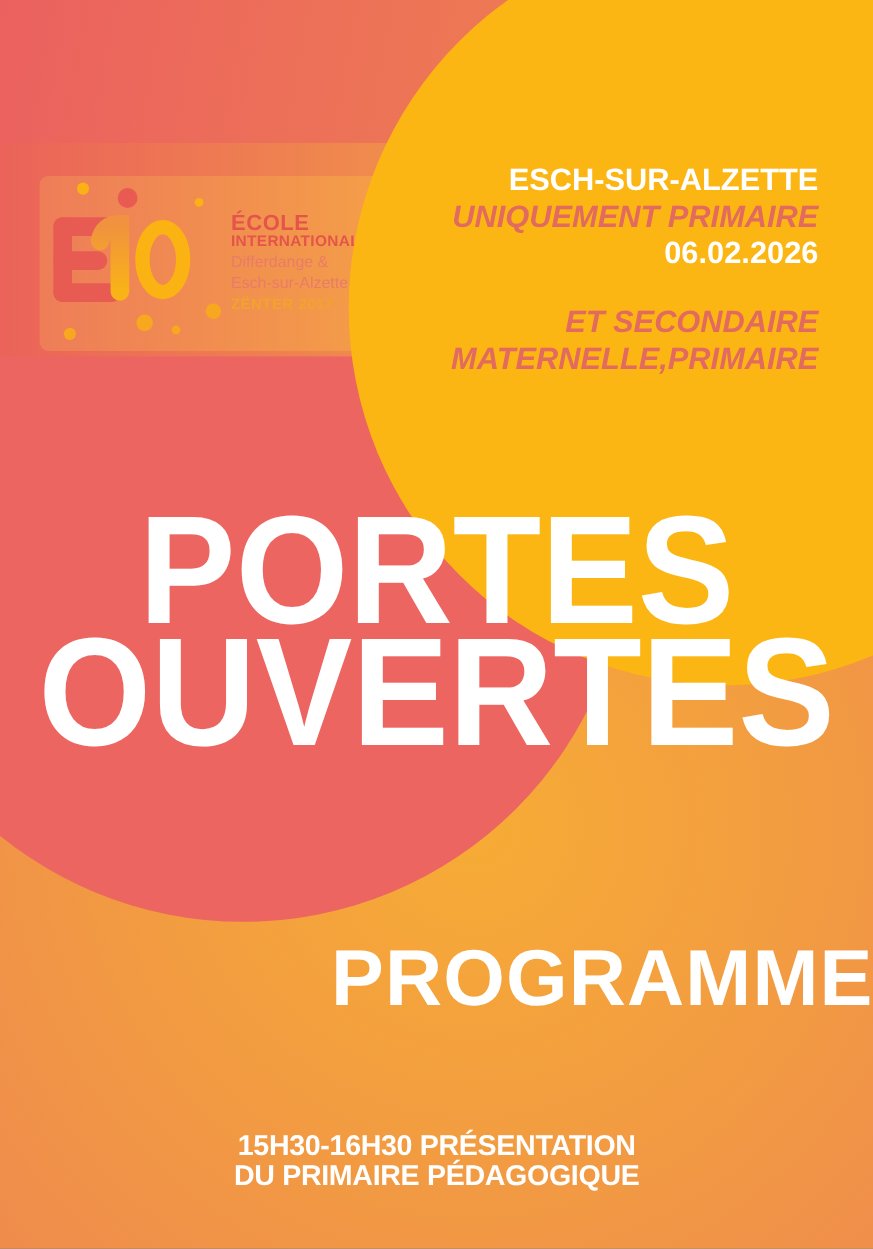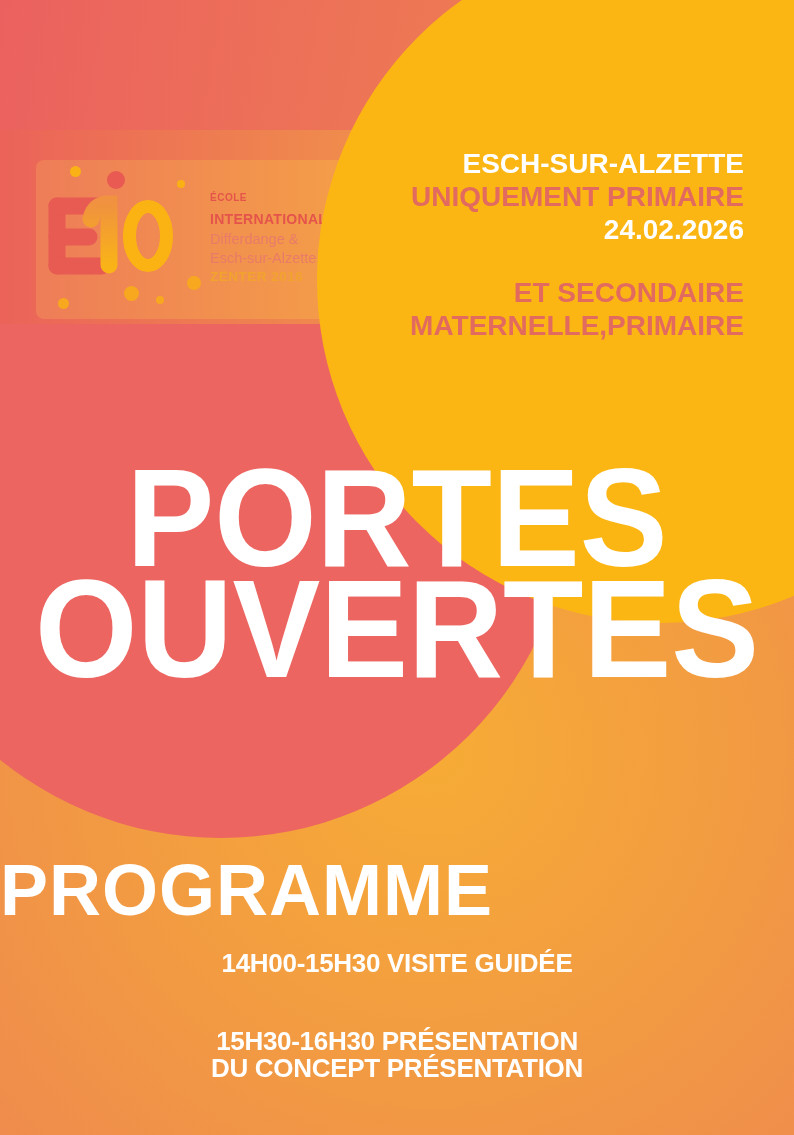--- a/index.html
+++ b/index.html
@@ -25,39 +25,39 @@
   .logo-band{
     left:0;top:130px;width:368px;height:194px;
     background:linear-gradient(90deg,#EB6359 0%,#F08E4C 100%);
   }
   .logo-panel{
     left:36px;top:30px;width:314px;height:159px;border-radius:8px;
     background:linear-gradient(90deg,#EE7D58 0%,#F49E48 100%);
   }
   .dot{position:absolute;border-radius:50%;}
   .logo-text{position:absolute;left:210px;white-space:nowrap;}
-  .lt-ecole{top:62px;font-size:10px;font-weight:700;color:#E4544B;letter-spacing:.5px;}
+  .lt-ecole{top:62px;font-size:20px;font-weight:700;color:#E4544B;letter-spacing:.5px;}
   .lt-internationale{top:81px;font-size:14px;font-weight:700;color:#E4544B;letter-spacing:.3px;}
   .lt-diff{top:101px;font-size:14.5px;font-weight:400;color:#E97B68;}
   .lt-esch{top:120px;font-size:14.5px;font-weight:400;color:#E97B68;}
   .lt-zenter{top:139px;font-size:13.5px;font-weight:700;color:#F2A32E;letter-spacing:.5px;}
   .sessions{
     left:0;top:147px;width:744px;text-align:right;
     font-weight:700;font-size:28px;line-height:33px;white-space:nowrap;
   }
   .loc,.date{color:#FFFFFF;}
-  .detail{color:#E26A5E;}
+  .detail{color:#E26A5E;font-style:italic;}
   .sess-gap{height:30px;}
   .title{
     left:0;top:462px;width:794px;text-align:center;color:#FFFFFF;
     font-size:140px;line-height:111px;font-weight:700;
     transform:scaleX(0.94);transform-origin:50% 50%;white-space:nowrap;
   }
   .programme-head{
-    left:0;top:852px;width:794px;text-align:left;color:#FFFFFF;
+    left:0;top:852px;width:794px;text-align:right;color:#FFFFFF;
     font-size:72px;font-weight:700;letter-spacing:1px;line-height:76px;white-space:nowrap;
   }
   .prog-item{
     left:0;width:794px;text-align:center;color:#FFFFFF;
     font-size:26px;font-weight:700;line-height:27px;letter-spacing:-0.3px;white-space:nowrap;
   }
   .prog-item-1{top:950px;}
   .prog-item-2{top:1012px;margin-top:16px;}
 </style>
 </head>
@@ -96,39 +96,38 @@
         </g>
         <path d="M91 219 Q94 204 109 204 L109 265" stroke="url(#oneGrad)" stroke-width="17"></path>
         <ellipse cx="148" cy="236" rx="18.5" ry="29.5" stroke="#FBB313" stroke-width="13"></ellipse>
       </g>
     </svg>
 
     <div class="logo-text lt-ecole">ÉCOLE</div>
     <div class="logo-text lt-internationale">INTERNATIONALE</div>
     <div class="logo-text lt-diff">Differdange &amp;</div>
     <div class="logo-text lt-esch">Esch-sur-Alzette</div>
-    <div class="logo-text lt-zenter">ZËNTER 2016</div>
+    <div class="logo-text lt-zenter">ZËNTER 2017</div>
   </div>
 
   <div class="circle circle-yellow"></div>
 
   <div class="abs sessions">
     <div class="loc">ESCH-SUR-ALZETTE</div>
     <div class="detail">UNIQUEMENT PRIMAIRE</div>
-    <div class="date">24.02.2026</div>
+    <div class="date">06.02.2026</div>
     <div class="sess-gap"></div>
     <div class="detail">ET SECONDAIRE</div>
     <div class="detail">MATERNELLE,PRIMAIRE</div>
   </div>
 
   <div class="abs title">
     <div>PORTES</div>
     <div>OUVERTES</div>
   </div>
 
   <div class="abs programme-head">PROGRAMME</div>
-  <div class="abs prog-item prog-item-1">14H00-15H30 VISITE GUIDÉE</div>
   <div class="abs prog-item prog-item-2">
     <div>15H30-16H30 PRÉSENTATION</div>
-    <div>DU CONCEPT PRÉSENTATION</div>
+    <div>DU PRIMAIRE PÉDAGOGIQUE</div>
   </div>
 
 </div>
 
 </body></html>

